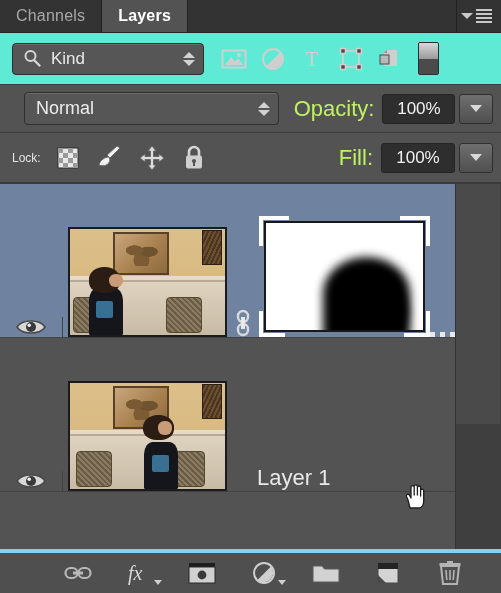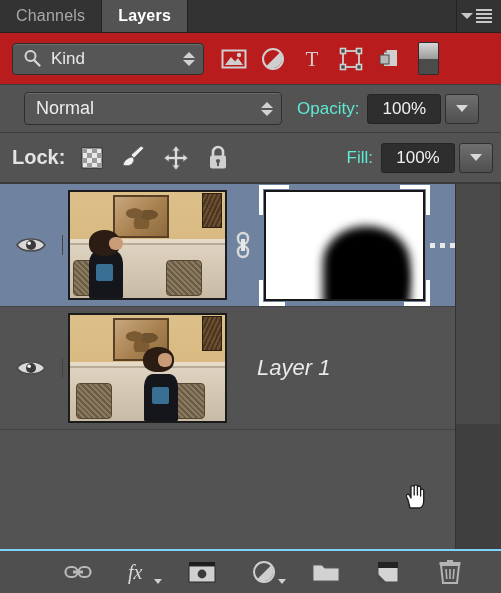--- a/index.html
+++ b/index.html
@@ -54,21 +54,21 @@
   }
   .pm-lines { display: flex; flex-direction: column; gap: 2px; }
   .pm-lines i { display: block; width: 16px; height: 2px; background: #c8c8c8; }
 
   
   .filterrow {
     flex: 0 0 52px;
     display: flex; align-items: center;
     padding: 0 8px 0 12px;
     gap: 0px;
-    background: #b91c1c;
+    background: #5eead4;
     border-bottom: 1px solid #3d3d3d;
   }
   .kind-select {
     width: 192px; height: 32px;
     background: #565656;
     border: 1px solid #2f2f2f;
     border-radius: 4px;
     box-shadow: inset 0 1px 0 #6b6b6b;
     display: flex; align-items: center;
     padding: 0 8px 0 10px;
@@ -112,21 +112,21 @@
   .blend-select {
     width: 258px; height: 33px;
     background: #565656;
     border: 1px solid #2f2f2f;
     border-radius: 4px;
     box-shadow: inset 0 1px 0 #6b6b6b;
     display: flex; align-items: center;
     padding: 0 8px 0 11px;
   }
   .blend-label { color: #ededed; font-size: 18px; }
-  .fieldlabel { color: #5eead4; font-size: 17px; margin-left: 15px; white-space: nowrap; }
+  .fieldlabel { color: #bef264; font-size: 22px; margin-left: 15px; white-space: nowrap; }
   .numfield {
     width: 74px; height: 30px;
     background: #2e2e2e;
     border: 1px solid #242424;
     border-radius: 3px;
     margin-left: 8px;
     display: flex; align-items: center; justify-content: center;
     color: #f0f0f0; font-size: 17px;
   }
   .numarrow {
@@ -143,21 +143,21 @@
   }
 
   
   .lockrow {
     flex: 0 0 50px;
     display: flex; align-items: center;
     padding: 0 8px 0 12px;
     background: #535353;
     border-bottom: 1px solid #3a3a3a;
   }
-  .lock-text { color: #e4e4e4; font-size: 20px; margin-right: 14px; font-weight: bold; }
+  .lock-text { color: #e4e4e4; font-size: 12px; margin-right: 14px; }
   .lock-icons { display: flex; align-items: center; gap: 16px; }
   .lock-ico { width: 26px; height: 26px; display:flex; align-items:center; justify-content:center; }
 
   
   .layerlist {
     flex: 1 1 auto;
     background: #535353;
     position: relative;
     border-top: 1px solid #3a3a3a;
     overflow: hidden;
@@ -167,25 +167,24 @@
     width: 46px; background: #3f3f3f;
     border-left: 1px solid #333;
   }
   .scrollthumb {
     position: absolute; top: 0; right: 1px;
     width: 44px; height: 240px;
     background: #4a4a4a;
   }
   .layerrow {
     position: relative;
-    height: 123px;
-    display: flex; align-items: center;
+    height: 154px;
+    display: flex; align-items: flex-end;
     border-bottom: 1px solid #434343;
     width: 455px;
-    font-style: italic;
   }
   .layerrow.selected { background: #6f83a0; }
   .eyecol {
     width: 63px;
     display: flex; align-items: center; justify-content: center;
     border-right: 1px solid #434343;
     flex: 0 0 63px;
   }
   .thumbwrap { display: flex; align-items: center; padding-left: 5px; }
   .thumb {
@@ -284,21 +283,21 @@
     padding-left: 30px;
     color: #e9e9e9;
     font-size: 22px;
   }
   .emptyspace { background: #535353; }
 
   
   .bottombar {
     flex: 0 0 44px;
     background: #4f4f4f;
-    border-top: 2px solid #7dd3fc;
+    border-top: 4px solid #7dd3fc;
     display: flex; align-items: center; justify-content: center;
     gap: 32px;
     padding-left: 26px;
   }
   .bico { width: 30px; height: 30px; display:flex; align-items:center; justify-content:center; position: relative; }
   .bico .caret {
     position: absolute; right: -7px; bottom: 3px;
     width:0;height:0;border-left:4px solid transparent;border-right:4px solid transparent;
     border-top:5px solid #cfcfcf;
   }

